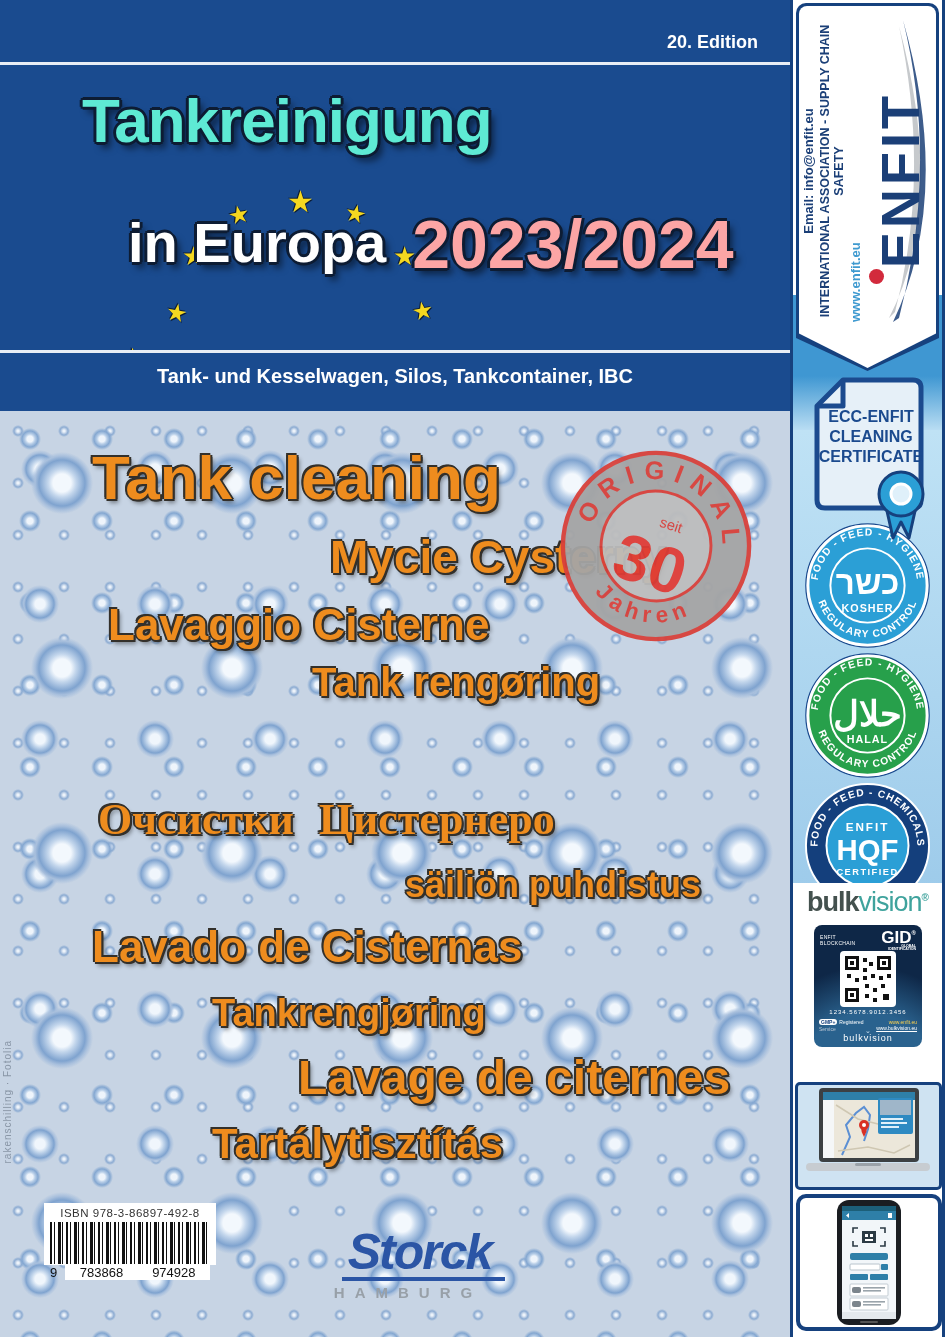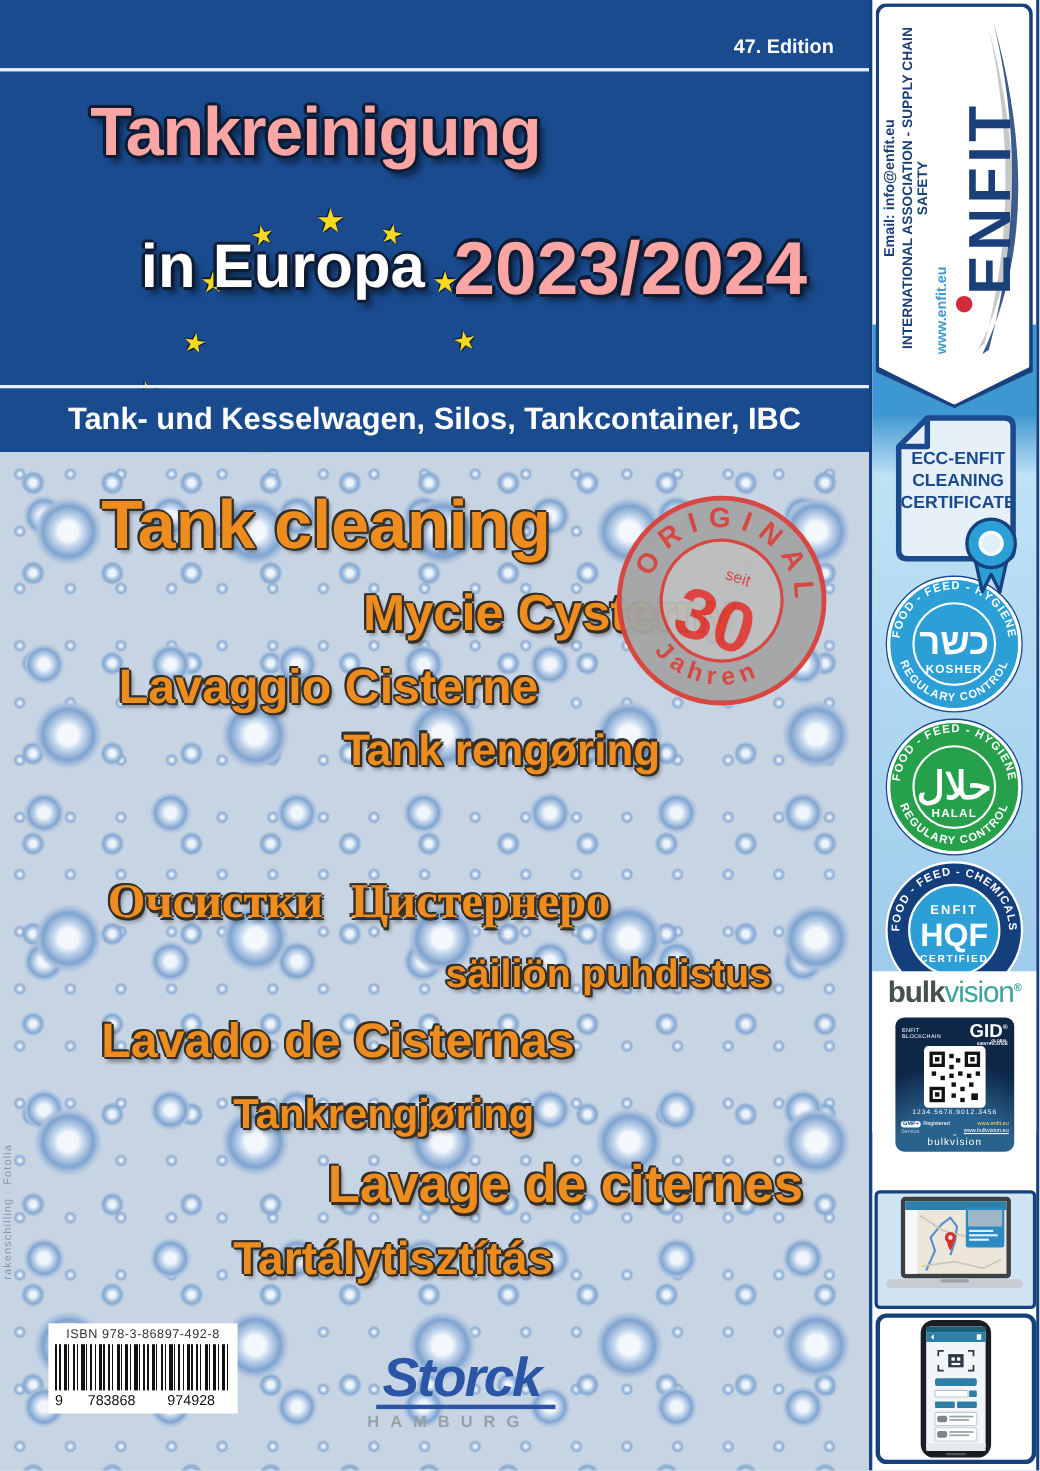--- a/index.html
+++ b/index.html
@@ -8,36 +8,36 @@
 
   
   .main{position:absolute;left:0;top:0;width:790px;height:1337px;}
 
   .topbar{position:absolute;left:0;top:0;width:100%;height:62px;background:#1a4b8f;}
   .edition{position:absolute;right:32px;top:32px;color:#fff;font-weight:bold;font-size:18px;}
   .topline{position:absolute;left:0;top:62px;width:100%;height:3px;background:#e8eef6;}
 
   .titleblock{position:absolute;left:0;top:65px;width:100%;height:285px;background:#1a4b8f;}
   .star{position:absolute;color:#f5d820;text-shadow:1px 1px 0 #0d1c33,-1px -1px 0 #0d1c33;line-height:1;}
-  .t1{position:absolute;left:82px;top:20px;color:#fca5a5;font-size:62px;font-weight:bold;letter-spacing:-1px;
+  .t1{position:absolute;left:82px;top:20px;color:#5eead4;font-size:62px;font-weight:bold;letter-spacing:-1px;
       text-shadow:3px 0 0 #0d1c33,-3px 0 0 #0d1c33,0 3px 0 #0d1c33,0 -3px 0 #0d1c33,
                   2px 2px 0 #0d1c33,-2px -2px 0 #0d1c33,2px -2px 0 #0d1c33,-2px 2px 0 #0d1c33,
                   5px 6px 7px rgba(0,0,0,.55);}
   .t2row{position:absolute;left:128px;top:140px;white-space:nowrap;}
   .t2{color:#fff;font-size:56px;font-weight:bold;
       text-shadow:3px 0 0 #0d1c33,-3px 0 0 #0d1c33,0 3px 0 #0d1c33,0 -3px 0 #0d1c33,
                   2px 2px 0 #0d1c33,-2px -2px 0 #0d1c33,5px 6px 7px rgba(0,0,0,.55);}
   .tyears{color:#fca5a5;font-size:68px;font-weight:bold;margin-left:26px;vertical-align:-6px;
       text-shadow:3px 0 0 #0d1c33,-3px 0 0 #0d1c33,0 3px 0 #0d1c33,0 -3px 0 #0d1c33,
                   2px 2px 0 #0d1c33,-2px -2px 0 #0d1c33,5px 6px 7px rgba(0,0,0,.55);}
 
   .subline{position:absolute;left:0;top:350px;width:100%;height:3px;background:#e8eef6;}
   .subbar{position:absolute;left:0;top:353px;width:100%;height:58px;background:#1a4b8f;}
   .subbar span{position:absolute;left:0;right:0;top:12px;text-align:center;color:#fff;
-               font-weight:bold;font-size:28px;}
+               font-weight:bold;font-size:20px;}
 
   
   .droplets{position:absolute;left:0;top:411px;width:100%;height:926px;background-color:#c7d4e4;
     background-image:
       radial-gradient(circle 30px at 62px 72px, #f3f8fd 0 9px, #c3d6ec 14px, #7fa3cf 23px, #a9c0dd 27px, rgba(0,0,0,0) 31px),
       radial-gradient(circle 18px at 40px 58px, #f0f6fc 0 5px, #bcd1e9 9px, #7fa3cf 14px, #a9c0dd 16px, rgba(0,0,0,0) 19px),
       radial-gradient(circle 10px at 30px 28px, #eef4fb 0 3px, #b9cfe8 5px, #84a7d1 8px, rgba(0,0,0,0) 11px),
       radial-gradient(circle 5px at 18px 20px, #edf3fa 0 1px, #8cabd2 4px, rgba(0,0,0,0) 6px);
     background-size:170px 185px,115px 135px,72px 82px,46px 52px;}
 
@@ -55,21 +55,21 @@
   .lg8{left:212px;top:581px;font-size:38px;}
   .lg9{left:298px;top:639px;font-size:48px;}
   .lg10{left:212px;top:709px;font-size:42px;}
 
   .stamp{position:absolute;left:558px;top:37px;width:196px;height:196px;opacity:.94;}
 
   .credit{position:absolute;left:2px;top:1040px;writing-mode:vertical-rl;transform:rotate(180deg);
           font-size:10px;color:rgba(85,98,115,.55);letter-spacing:1px;}
 
   
-  .isbnbox{position:absolute;left:44px;top:792px;width:172px;height:82px;background:#fff;padding:4px 6px;box-sizing:border-box;}
+  .isbnbox{position:absolute;left:44px;top:792px;width:172px;height:62px;background:#fff;padding:4px 6px;box-sizing:border-box;}
   .isbnlabel{font-size:11.5px;color:#333;text-align:center;letter-spacing:.5px;}
   .bars{margin-top:3px;height:42px;
         background:repeating-linear-gradient(90deg,#111 0 2px,#fff 2px 4px,#111 4px 5px,#fff 5px 8px,
                    #111 8px 11px,#fff 11px 12px,#111 12px 13px,#fff 13px 16px);}
   .isbndigits{display:flex;align-items:center;font-size:13px;color:#111;margin-top:1px;}
   .isbndigits .d0{margin-right:8px;}
   .isbndigits .d1{flex:1;text-align:center;background:#fff;}
   .isbndigits .d2{flex:1;text-align:center;background:#fff;}
 
   
@@ -141,21 +141,21 @@
   svg text{font-family:"Liberation Sans",sans-serif;}
 </style>
 </head>
 <body>
 
 <div class="page">
 
   <div class="main">
 
     <div class="topbar">
-      <div class="edition">47. Edition</div>
+      <div class="edition">20. Edition</div>
     </div>
     <div class="topline"></div>
 
     <div class="titleblock">
 
       <span class="star" style="left:287px;top:122px;font-size:30px;">★</span>
       <span class="star" style="left:345px;top:137px;font-size:24px;transform:rotate(12deg);">★</span>
       <span class="star" style="left:393px;top:178px;font-size:26px;">★</span>
       <span class="star" style="left:412px;top:234px;font-size:24px;transform:rotate(-10deg);">★</span>
       <span class="star" style="left:400px;top:298px;font-size:26px;">★</span>

